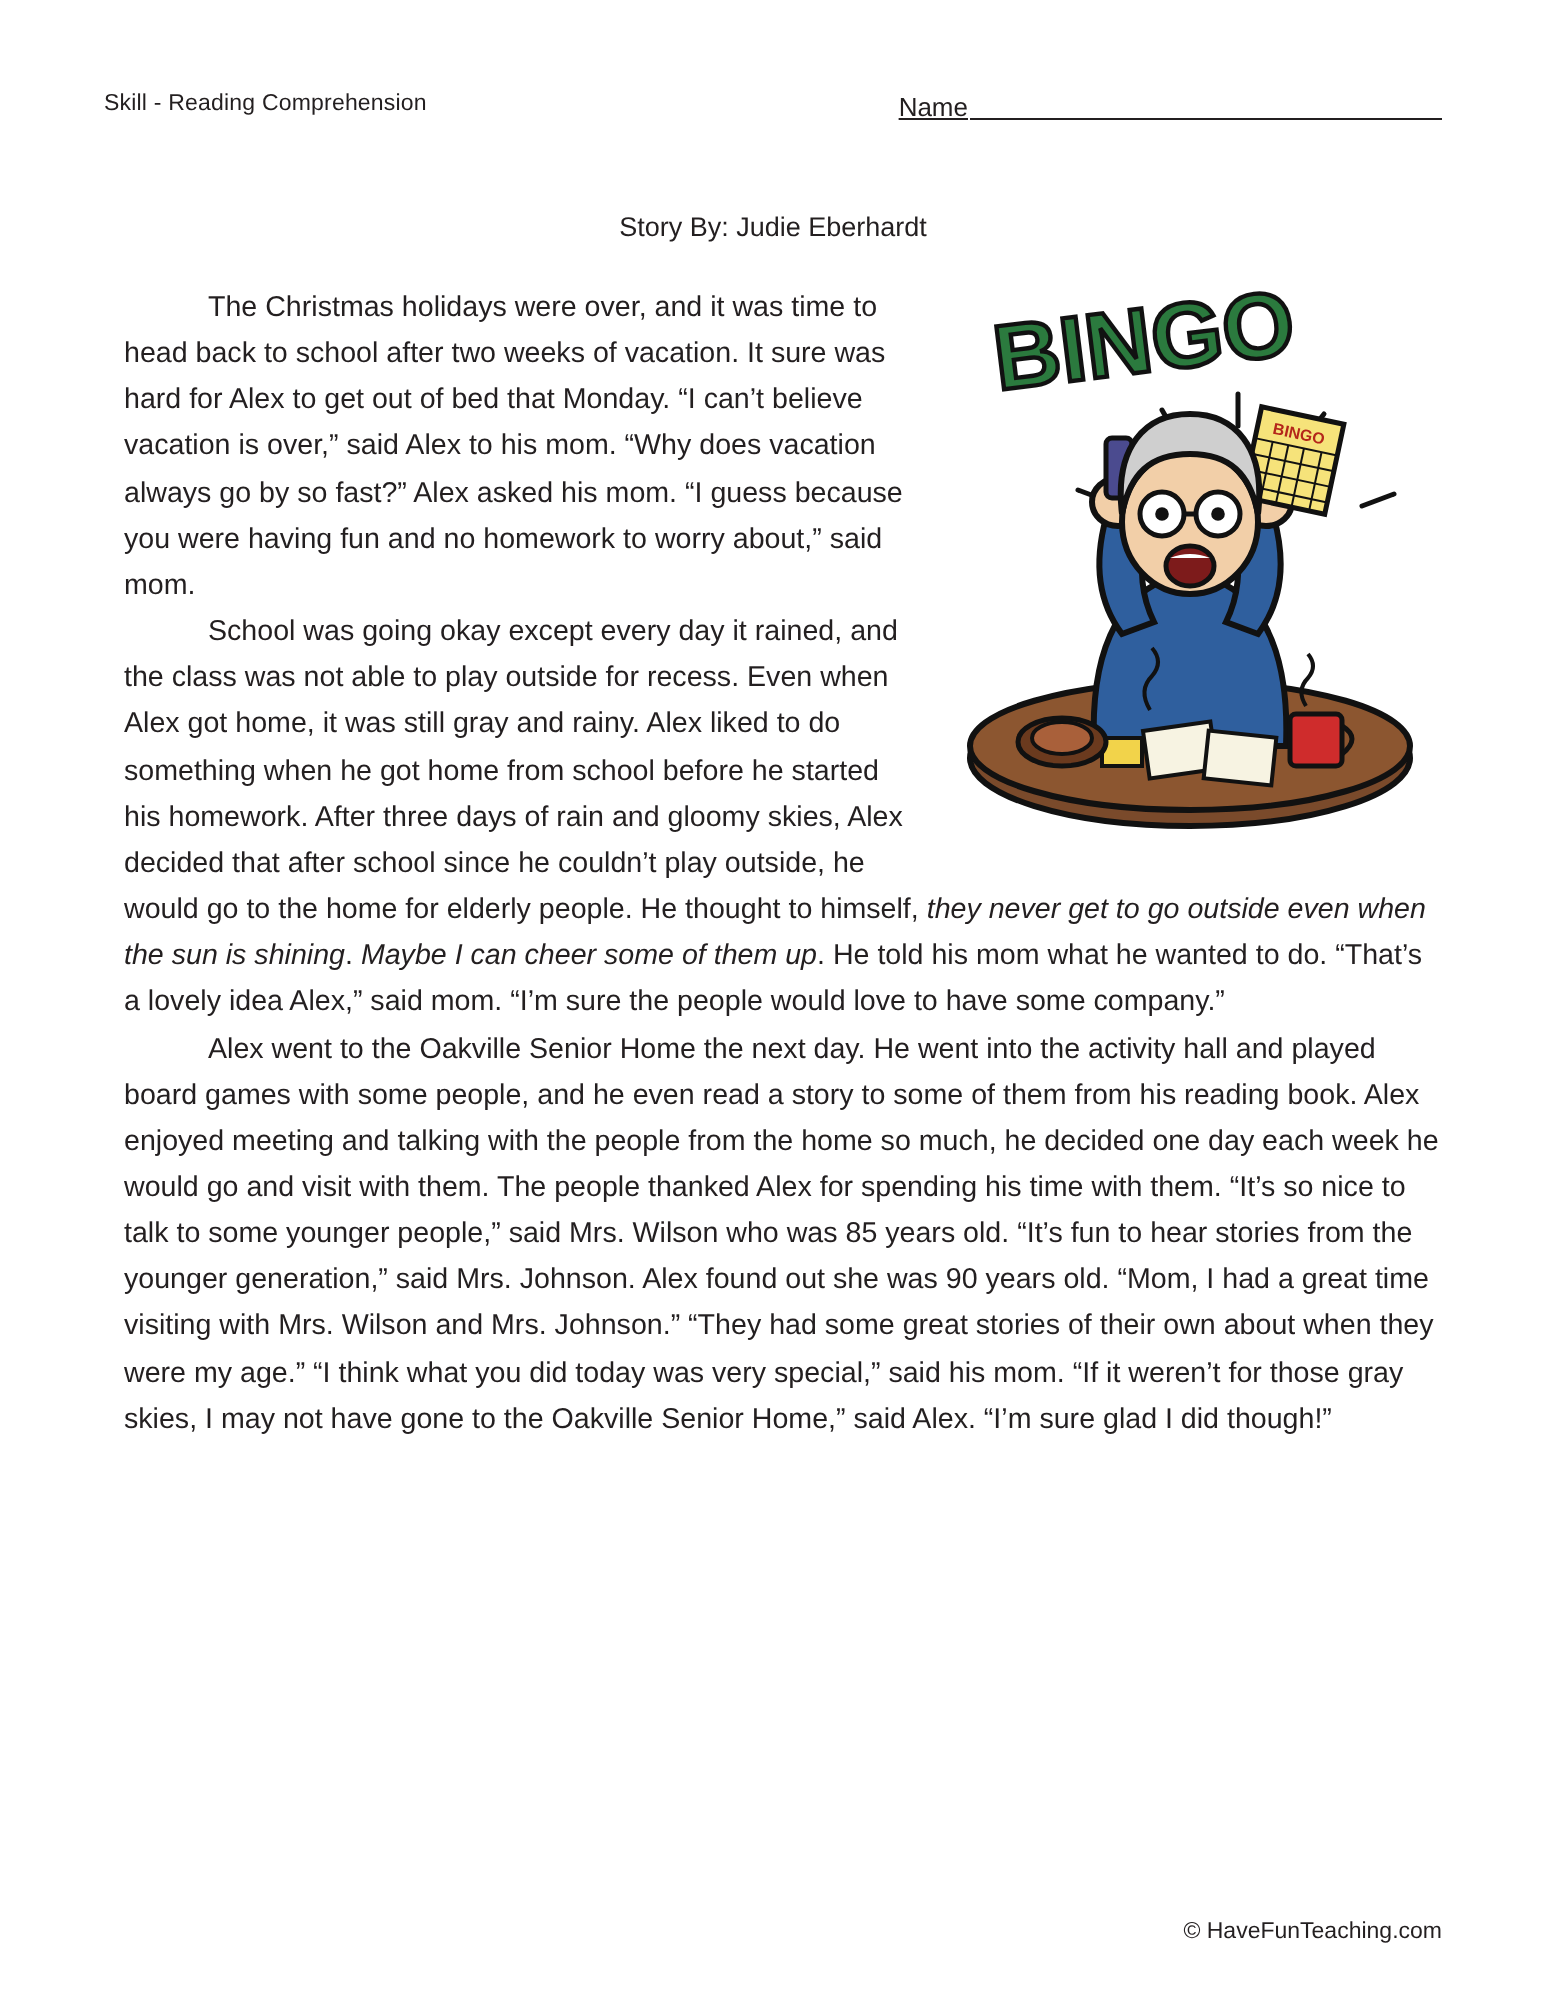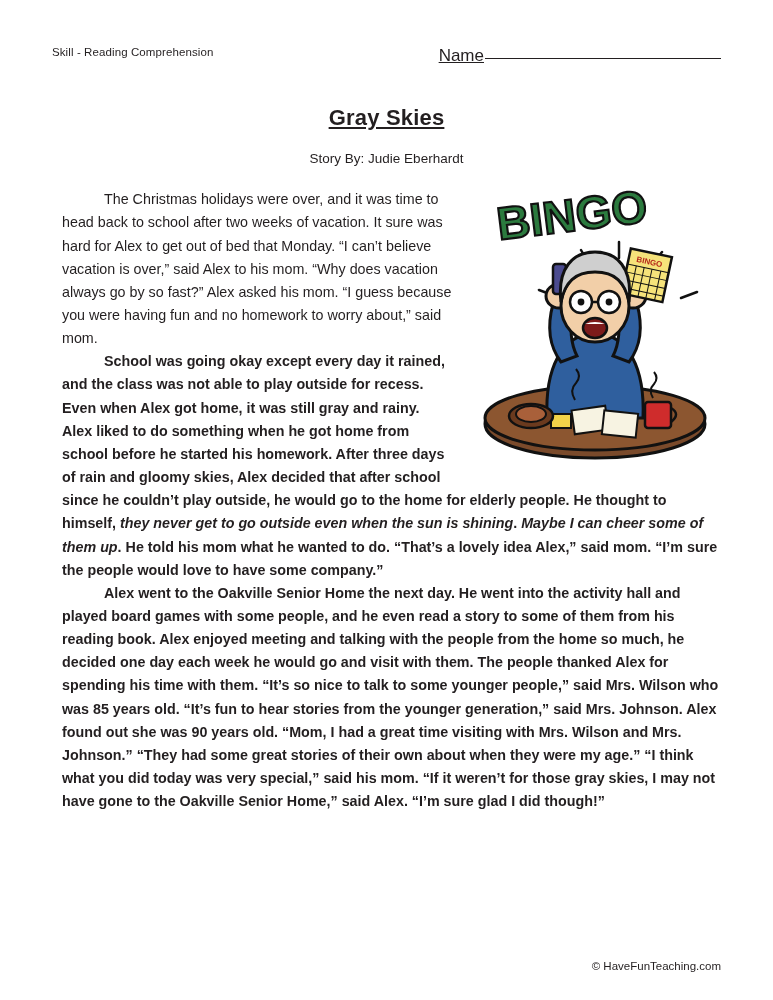--- a/index.html
+++ b/index.html
@@ -32,22 +32,22 @@
     height: 26px;
   }
   .skill-label {
     font-size: 11.5px;
     letter-spacing: .1px;
     color: #231f20;
     white-space: nowrap;
   }
   .name-field {
     display: flex;
-    align-items: flex-start;
-    font-size: 17px;
+    align-items: center;
+    font-size: 13px;
     margin-right: 0px;
     text-decoration: underline;
   }
   .name-field .name-text { white-space: nowrap; }
   .name-field .name-rule {
     display: inline-block;
     width: 236px;
     border-bottom: 1px solid #231f20;
     height: 12px;
     margin-left: 1px;
@@ -74,21 +74,21 @@
   .content {
     margin-top: 22px;
     font-size: 14.3px;
     line-height: 1.62;
     text-align: left;
   }
   .content p {
     margin: 0 0 0 10px;
     text-indent: 42px;
   }
-  .content p + p { margin-top: 0px; font-weight: bold; }
+  .content p + p { margin-top: 0px; }
   .italic { font-style: italic; }
 
   
   .illustration {
     float: right;
     width: 252px;
     height: 282px;
     margin: -2px 0 4px 16px;
     position: relative;
   }
@@ -110,21 +110,20 @@
 
   <div class="header">
     <div class="skill-label">Skill - Reading Comprehension</div>
     <div class="name-field">
       <span class="name-text">Name</span>
       <span class="name-rule"></span>
     </div>
   </div>
 
   <div class="title-block">
-    <div class="doc-title">Gray Skies</div>
     <div class="doc-byline">Story By: Judie Eberhardt</div>
   </div>
 
   <div class="content">
 
     <div class="illustration">
       <svg viewBox="0 0 252 282" width="252" height="282" xmlns="http://www.w3.org/2000/svg" aria-hidden="true">
 
         <g>
           <text x="30" y="54" font-family="Liberation Sans, sans-serif" font-size="46" font-weight="bold" fill="#2b7a3e" stroke="#111111" stroke-width="2.2" transform="rotate(-7 30 54)">BINGO</text>

